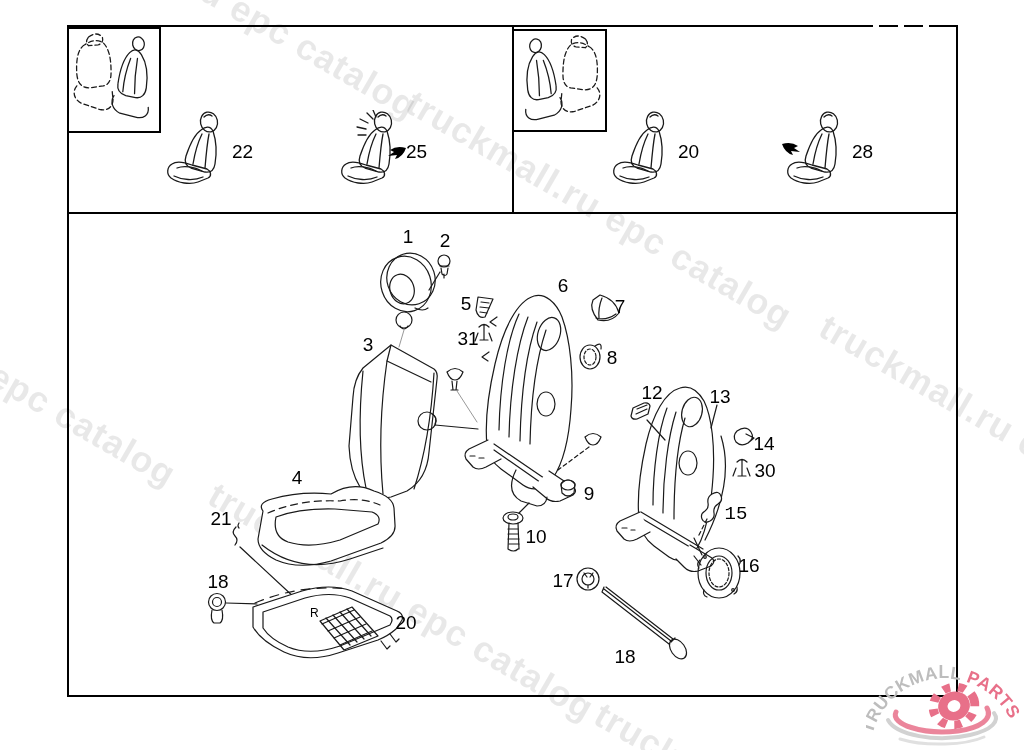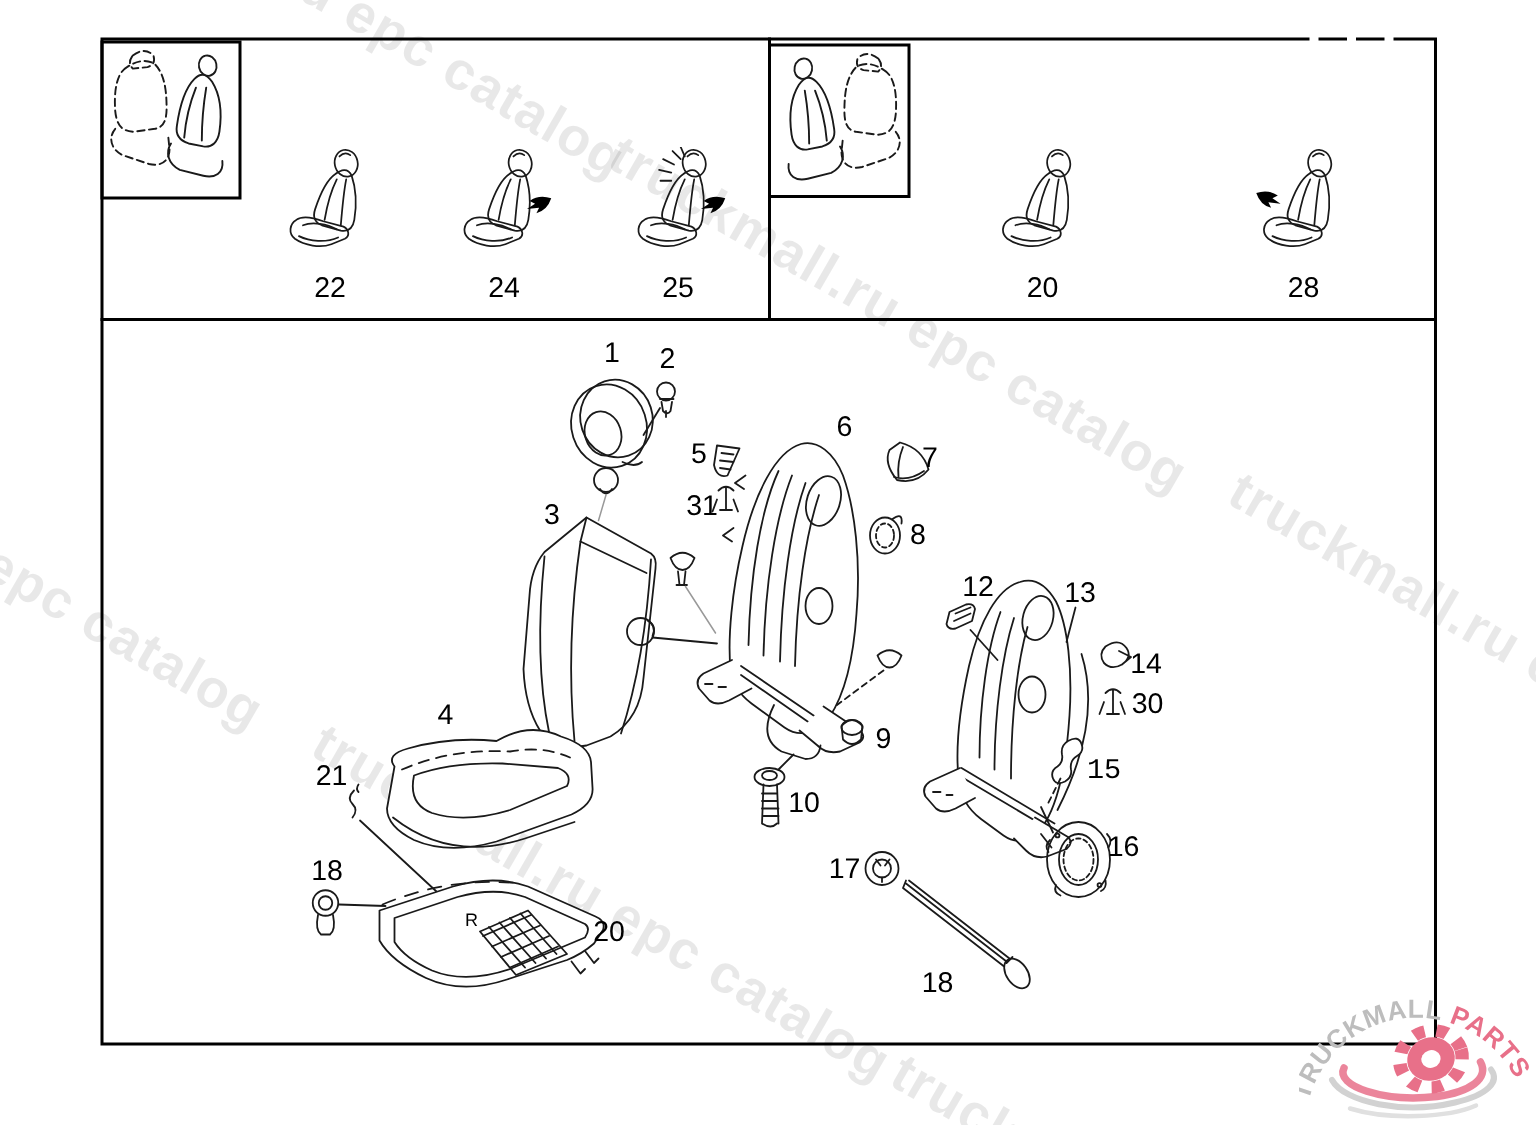--- a/index.html
+++ b/index.html
@@ -9,21 +9,21 @@
   .frame{position:absolute;border:2px solid #000;background:transparent;box-sizing:border-box;}
   .hline{position:absolute;background:#000;}
   .vline{position:absolute;background:#000;}
   .gap{position:absolute;background:#fff;}
   
   .wm{position:absolute;white-space:nowrap;font-size:36px;font-weight:600;letter-spacing:1px;
       color:#000;opacity:0.085;transform:rotate(30deg);transform-origin:0 0;z-index:1;
       pointer-events:none;}
   
   .variant-row{position:absolute;display:flex;z-index:3;}
-  .variant-cell{flex:1;display:flex;flex-direction:column;align-items:center;justify-content:flex-start;gap:11px;}
+  .variant-cell{flex:1;display:flex;flex-direction:row;align-items:center;justify-content:flex-start;}
   .variant-num{font-size:19px;margin-top:2px;line-height:1;}
   
   .part-label{position:absolute;transform:translate(-50%,-50%);font-size:19px;line-height:1;
               z-index:4;background:transparent;}
   .pan-mark{position:absolute;font-size:12px;z-index:4;}
   
   .art{position:absolute;left:0;top:0;z-index:2;}
   .art path,.art ellipse,.art circle,.art line,.art rect{stroke:#1a1a1a;stroke-width:1.2;fill:none;
         stroke-linecap:round;stroke-linejoin:round;}
   .art .fillw{fill:#fff;}
@@ -83,34 +83,20 @@
           <ellipse cx="47" cy="12" rx="8.5" ry="10" transform="rotate(-12 47 12)"></ellipse>
           <path d="M42,7 q4,-4 8,-1"></path>
           <path d="M39,20 C33,24 28,34 24,46 C22,52 24,56 29,58 L43,62 C49,63 52,60 53,54 C55,42 54,30 51,21 C48,15 43,17 39,20 Z"></path>
           <path d="M40,24 C36,32 33,42 31,54"></path>
           <path d="M47,24 C45,34 44,46 43,58"></path>
           <path d="M10,54 C5,57 4,64 9,68 C16,73 28,75 36,72 L46,68 C50,66 49,61 45,59 L30,55 C22,52 14,51 10,54 Z"></path>
           <path d="M15,58 C22,55 33,57 40,61"></path>
           <path d="M12,66 C20,70 32,71 41,67"></path>
         </svg>
         <span class="variant-num">22</span>
-      </div>
-      <div class="variant-cell">
-        <svg class="icon-svg" width="70" height="80" viewBox="0 0 70 80">
-          <ellipse cx="47" cy="12" rx="8.5" ry="10" transform="rotate(-12 47 12)"></ellipse>
-          <path d="M42,7 q4,-4 8,-1"></path>
-          <path d="M39,20 C33,24 28,34 24,46 C22,52 24,56 29,58 L43,62 C49,63 52,60 53,54 C55,42 54,30 51,21 C48,15 43,17 39,20 Z"></path>
-          <path d="M40,24 C36,32 33,42 31,54"></path>
-          <path d="M47,24 C45,34 44,46 43,58"></path>
-          <path d="M10,54 C5,57 4,64 9,68 C16,73 28,75 36,72 L46,68 C50,66 49,61 45,59 L30,55 C22,52 14,51 10,54 Z"></path>
-          <path d="M15,58 C22,55 33,57 40,61"></path>
-          <path d="M12,66 C20,70 32,71 41,67"></path>
-          <path d="M70,38 q-9,-3 -16,2 l4,2 -6,4 9,-1 -2,4 q8,-2 11,-11 z" style="fill:#000;stroke:none"></path>
-        </svg>
-        <span class="variant-num">24</span>
       </div>
       <div class="variant-cell">
         <svg class="icon-svg" width="70" height="80" viewBox="0 0 70 80">
           <ellipse cx="47" cy="12" rx="8.5" ry="10" transform="rotate(-12 47 12)"></ellipse>
           <path d="M42,7 q4,-4 8,-1"></path>
           <path d="M39,20 C33,24 28,34 24,46 C22,52 24,56 29,58 L43,62 C49,63 52,60 53,54 C55,42 54,30 51,21 C48,15 43,17 39,20 Z"></path>
           <path d="M40,24 C36,32 33,42 31,54"></path>
           <path d="M47,24 C45,34 44,46 43,58"></path>
           <path d="M10,54 C5,57 4,64 9,68 C16,73 28,75 36,72 L46,68 C50,66 49,61 45,59 L30,55 C22,52 14,51 10,54 Z"></path>
           <path d="M15,58 C22,55 33,57 40,61"></path>

